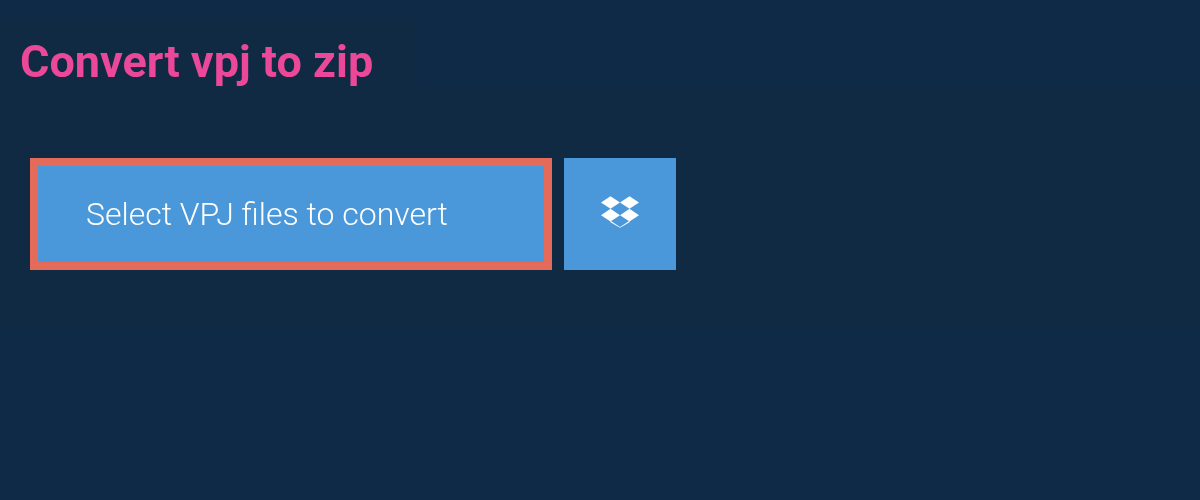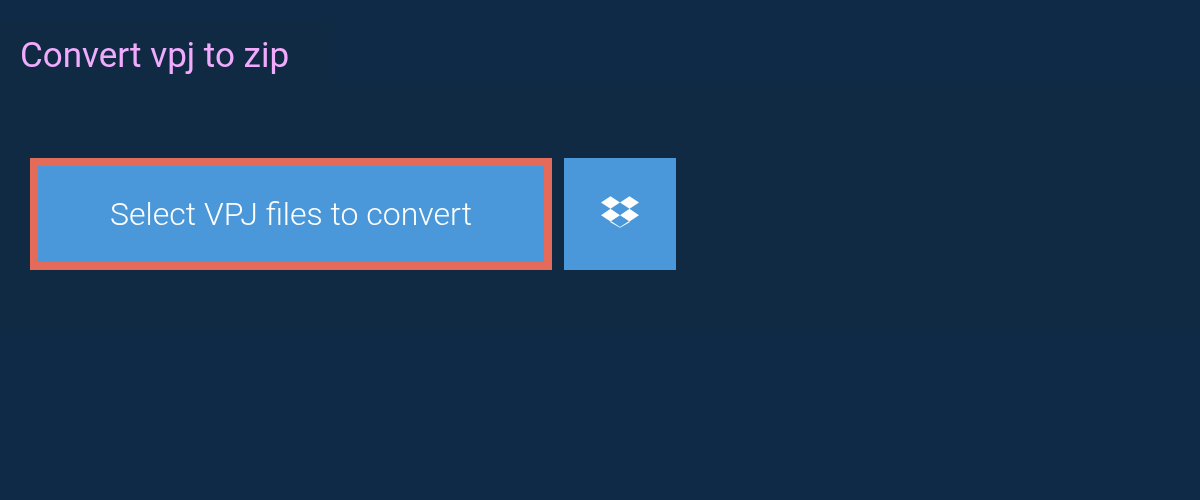--- a/index.html
+++ b/index.html
@@ -20,40 +20,40 @@
       width: 100%;
       background: #102a43;
       position: relative;
     }
     .tab {
       position: absolute;
       top: -67px;
       left: 0;
       background: #102a43;
       padding: 16px 44px 16px 20px;
-      color: #f0abfc;
-      font-size: 35px;
-      font-weight: 400;
+      color: #ec4899;
+      font-size: 45px;
+      font-weight: 700;
     }
     .button-area {
       padding: 72px 0 60px 30px;
       display: flex;
       gap: 12px;
     }
     .select-btn {
       background: #4a98d9;
       border: 8px solid #e46a5a;
       color: #ffffff;
       font-size: 32px;
       font-weight: 300;
       padding: 28px 48px;
       cursor: pointer;
       display: flex;
       align-items: center;
-      justify-content: center;
+      justify-content: flex-start;
       height: 112px;
       width: 522px;
     }
     .dropbox-btn {
       background: #4a98d9;
       width: 112px;
       height: 112px;
       cursor: pointer;
       display: flex;
       align-items: center;

